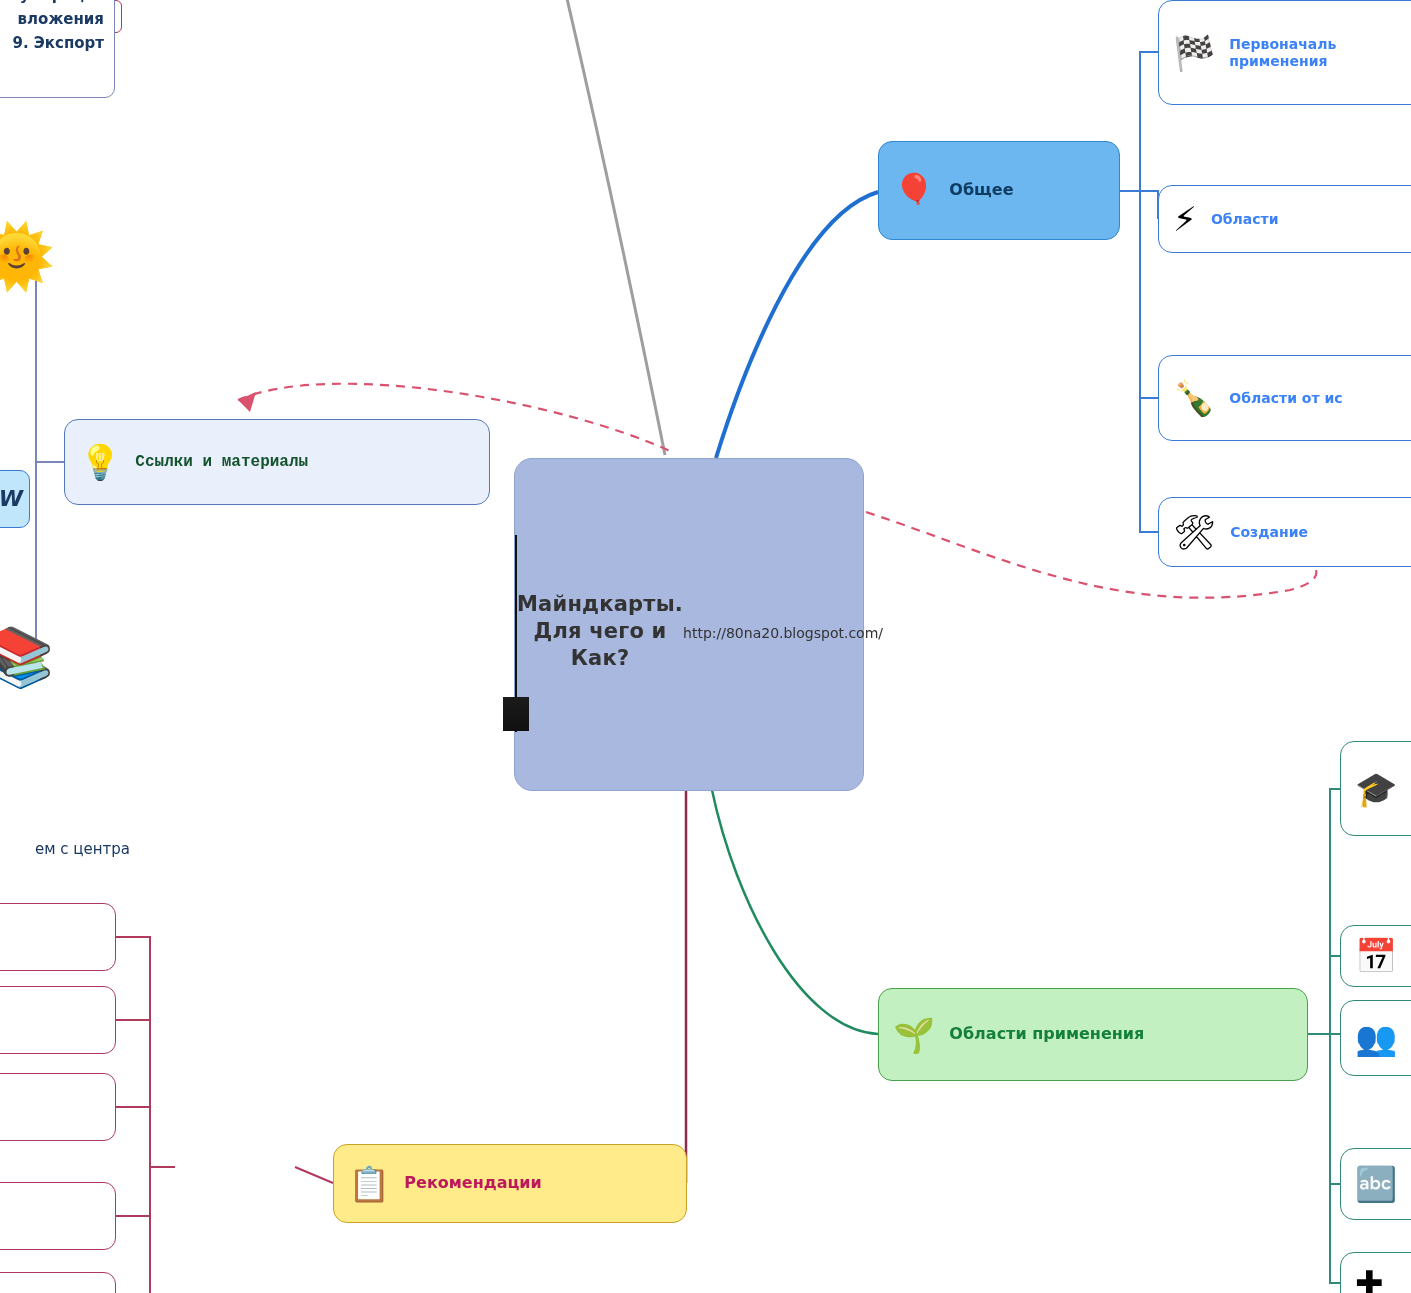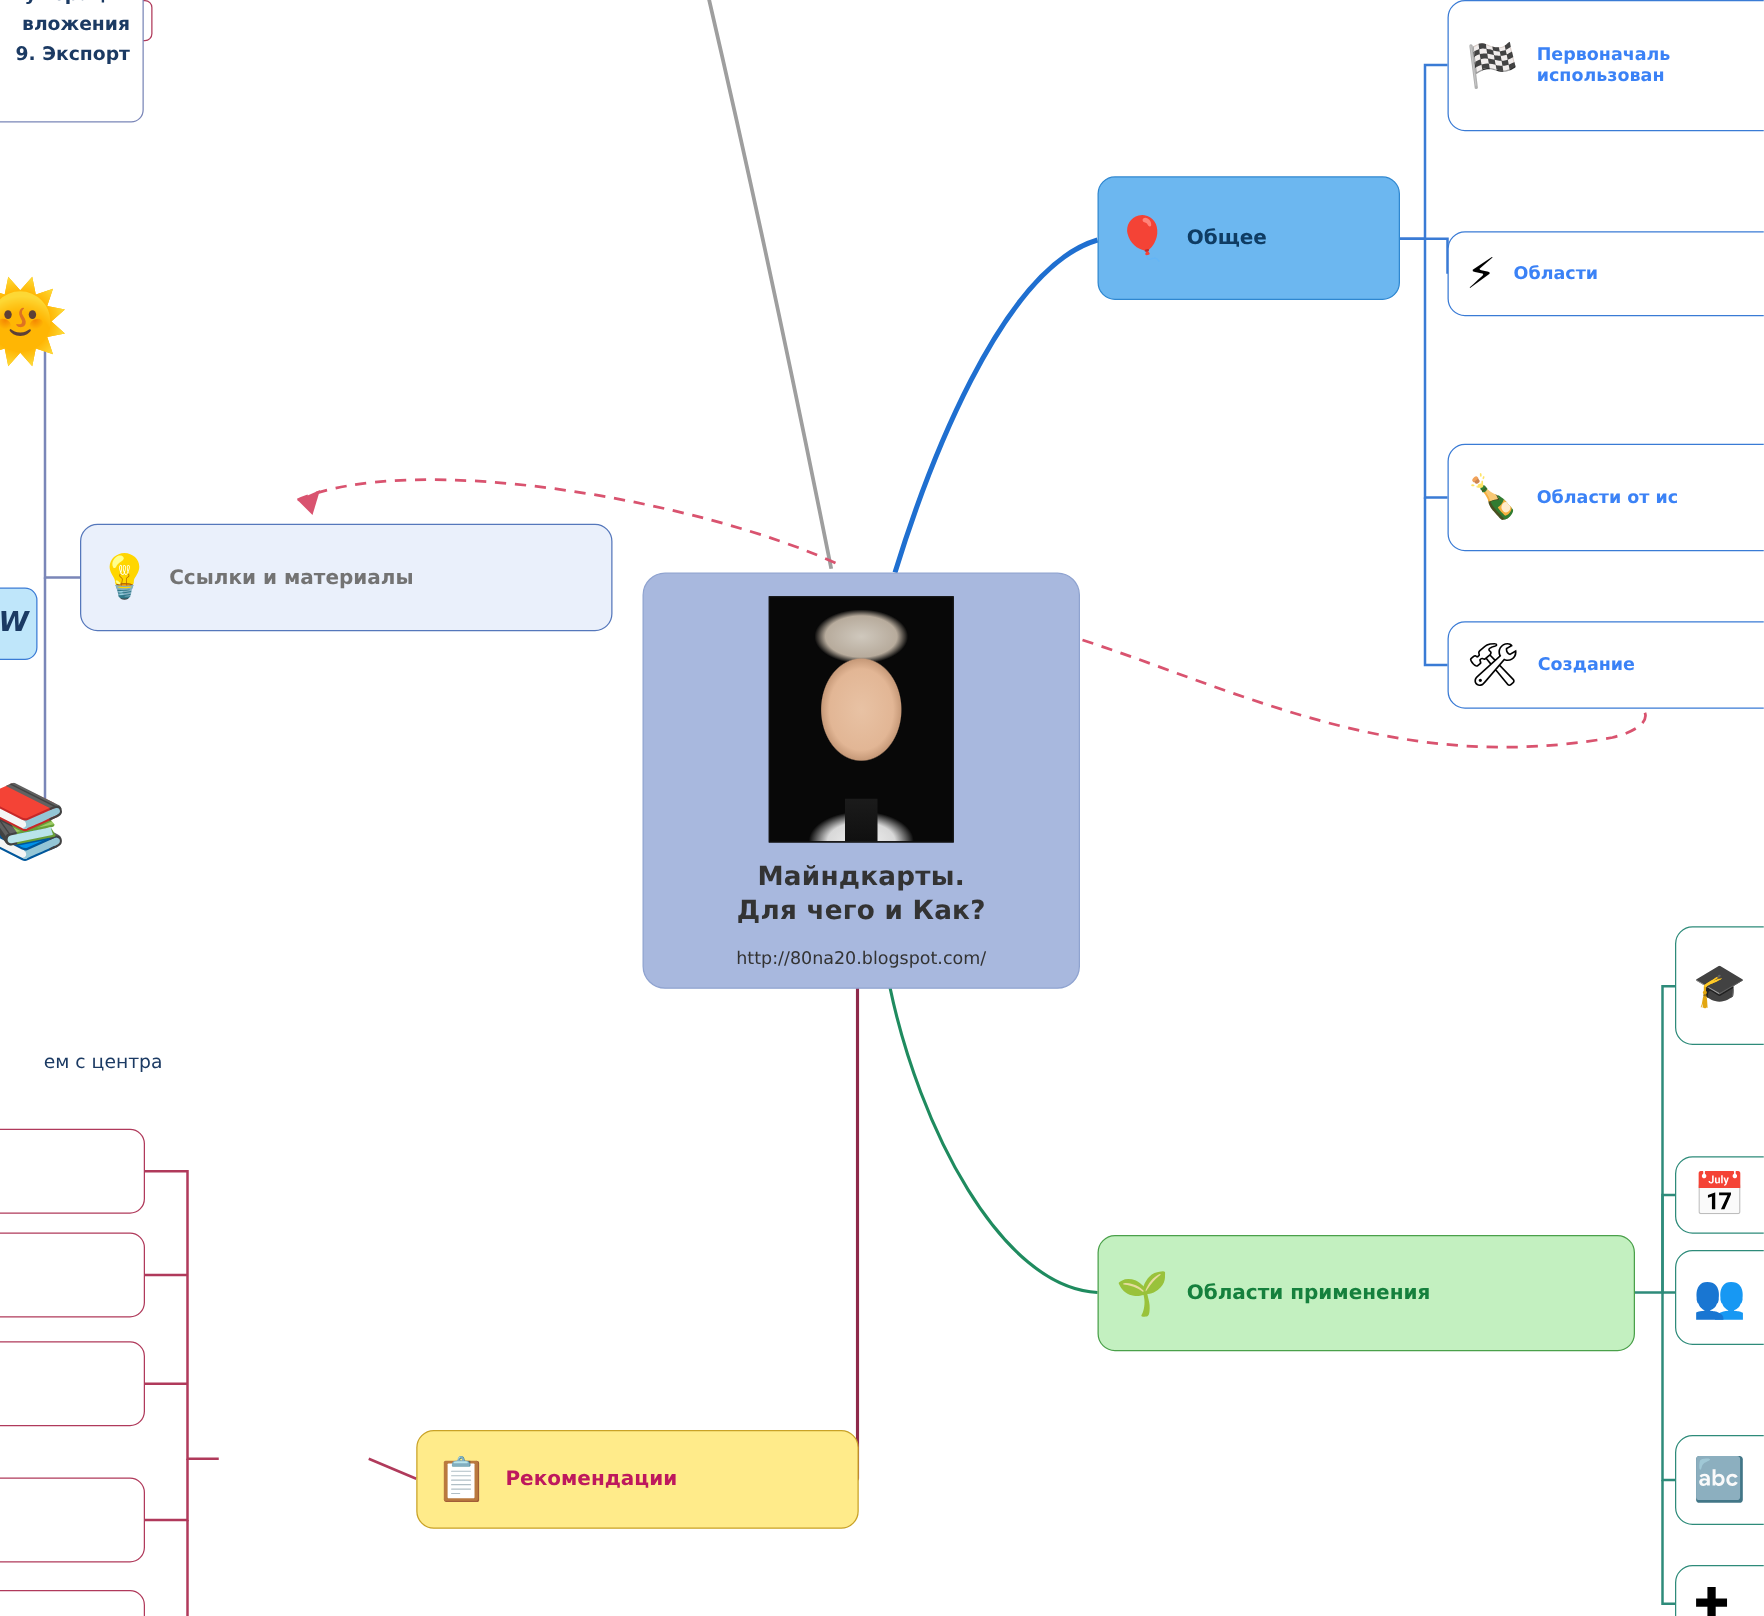--- a/index.html
+++ b/index.html
@@ -8,21 +8,21 @@
   .canvas{position:absolute;left:0;top:0;width:1191px;height:1293px;}
   svg.links{position:absolute;left:0;top:0;width:1411px;height:1293px;pointer-events:none;}
 
   .node{position:absolute;box-sizing:border-box;display:flex;align-items:center;
         border-radius:10px;}
   .node .lbl{font-weight:bold;color:#2c3e50;font-size:15px;line-height:1.15;}
   .ico{flex:0 0 auto;display:inline-block;text-align:center;}
 
   
   #central{left:514px;top:458px;width:350px;height:333px;background:#a8b8de;
-           border:1px solid #8fa3d0;border-radius:18px;flex-direction:column;
+           border:1px solid #8fa3d0;border-radius:18px;flex-direction:row;
            justify-content:flex-start;}
   #central .photo{width:146px;height:195px;margin-top:18px;border:1px solid #111;
         background:
           radial-gradient(ellipse 44px 56px at 50% 46%, #e8c2a4 0%, #e2b695 58%, #c79a79 72%, rgba(0,0,0,0) 74%),
           radial-gradient(ellipse 52px 30px at 50% 16%, #cfc8bd 0%, #b7ab9c 55%, rgba(0,0,0,0) 72%),
           radial-gradient(ellipse 60px 34px at 50% 100%, #f2f2f2 0%, #d8d8d8 45%, rgba(0,0,0,0) 70%),
           #080808;
         position:relative;}
   #central .photo:after{content:"";position:absolute;left:50%;bottom:0;width:26px;height:34px;
         transform:translateX(-50%);
@@ -31,21 +31,21 @@
         line-height:1.3;letter-spacing:.2px;}
   #central .t2{font-size:14px;color:#333;text-align:center;margin-top:16px;
         font-family:"DejaVu Sans","Liberation Sans",sans-serif;}
 
   
   #n-obshee{left:878px;top:141px;width:242px;height:99px;background:#6cb7f0;
             border:1px solid #2f87d0;border-radius:14px;}
   #n-obshee .lbl{color:#0f3c63;font-size:16px;}
   #n-ssylki{left:64px;top:419px;width:426px;height:86px;background:#eaf0fb;
             border:1px solid #5577bb;border-radius:14px;}
-  #n-ssylki .lbl{font-size:16px;color:#737373;}
+  #n-ssylki .lbl{font-size:16px;color:#14532d;font-family:Liberation Mono, monospace;}
   #n-oblasti{left:878px;top:988px;width:430px;height:93px;background:#c3f0c0;
              border:1px solid #4aa04a;border-radius:14px;}
   #n-oblasti .lbl{font-size:16px;color:#15803d;}
   #n-rekom{left:333px;top:1144px;width:354px;height:79px;background:#ffeb8a;
            border:1px solid #c9a227;border-radius:14px;}
   #n-rekom .lbl{font-size:16px;color:#be185d;}
 
   
   .rnode{border:1px solid #3a7bd5;background:#ffffff;border-radius:14px;}
   .rnode .lbl{font-size:14px;color:#3b82f6;}
@@ -171,21 +171,21 @@
 
   <div class="node" id="n-rekom">
     <span class="ico pad"><span class="emoji">📋</span></span>
     <span class="lbl">Рекомендации</span>
   </div>
 
   <div class="node rnode" id="r-perv">
     <span class="ico pad"><span class="emoji">🏁</span></span>
     <span class="lbl">
       <span>Первоначаль</span><br>
-      <span>использован</span>
+      <span>применения</span>
     </span>
   </div>
   <div class="node rnode" id="r-prin">
     <span class="ico pad"><span class="emoji">⚡</span></span>
     <span class="lbl">Области</span>
   </div>
   <div class="node rnode" id="r-vygody">
     <span class="ico pad"><span class="emoji">🍾</span></span>
     <span class="lbl">Области от ис</span>
   </div>

